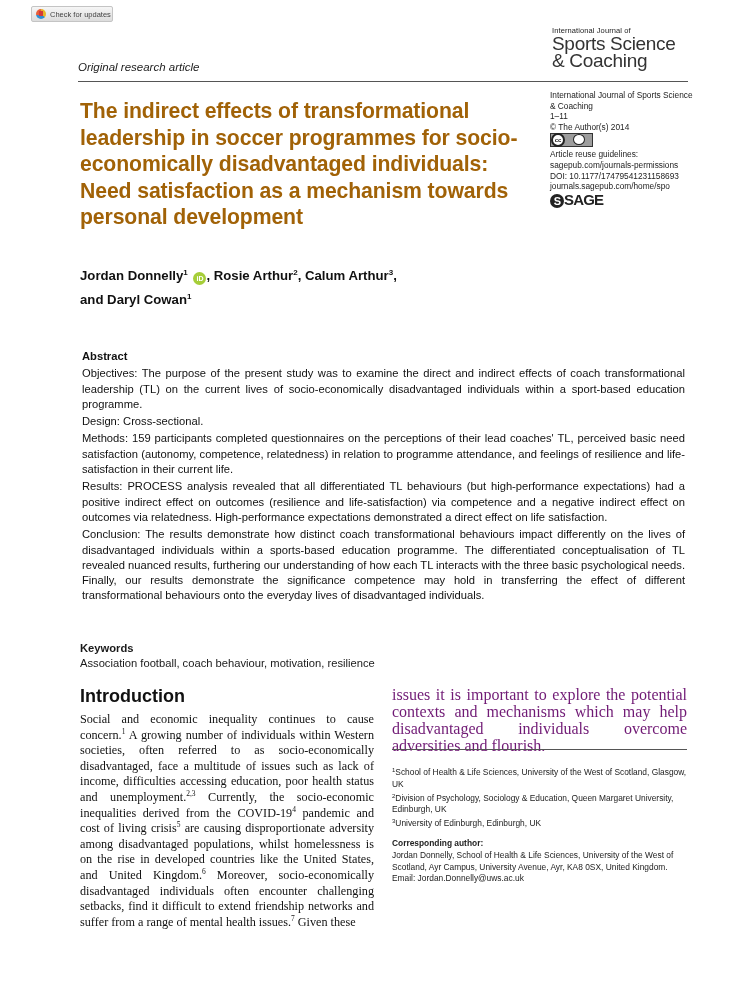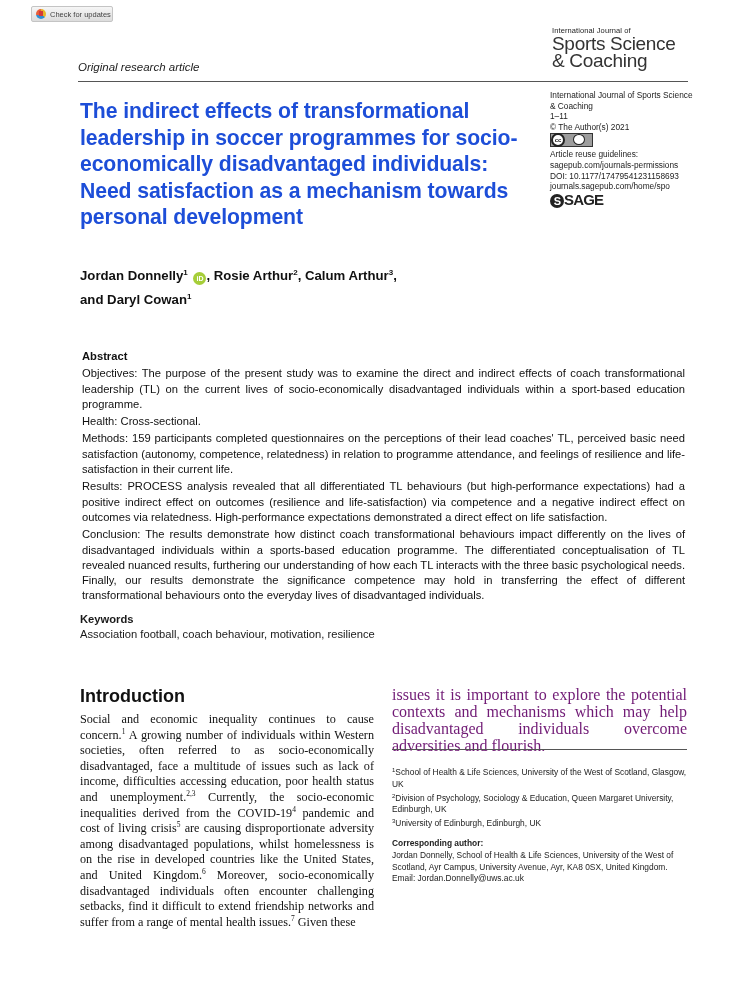--- a/index.html
+++ b/index.html
@@ -24,33 +24,33 @@
   .journal-logo .small { font-size: 7.5px; font-weight: normal; color: #222; letter-spacing: 0.1px; }
   .journal-logo .big { font-size: 19px; font-weight: normal; letter-spacing: -0.3px; color: #333; line-height: 17px; }
 
   .meta { position: absolute; left: 550px; top: 90px; font-size: 8.3px; color: #222; line-height: 10.6px; }
   .cc-badge { display: flex; width: 43px; height: 14px; background: #9d9d9d; border: 1px solid #333; margin: 1px 0 2px; }
   .cc-badge .cc { width: 14px; height: 14px; border-radius: 50%; background: #fff; border: 2px solid #222; font-size: 6px; font-weight: bold; display:flex; align-items:center; justify-content:center; margin-top:-1px; }
   .cc-badge .by { width: 12px; height: 11px; border-radius: 50%; background:#fff; border:1.5px solid #222; margin-left: 8px; margin-top: 0px; }
   .sage-logo { font-size: 15px; font-weight: bold; letter-spacing: -0.8px; color: #222; margin-top: 2px; display: flex; align-items: center; }
   .sage-logo .s-mark { display:inline-block; width: 14px; height: 14px; border-radius: 50%; background:#222; color:#fff; font-size: 11px; text-align:center; line-height: 14px; margin-right: 0px; }
 
-  .title { position: absolute; left: 80px; top: 98px; width: 460px; font-size: 21.2px; font-weight: bold; line-height: 26.6px; color: #1d4ed8; letter-spacing: -0.1px; }
+  .title { position: absolute; left: 80px; top: 98px; width: 460px; font-size: 21.2px; font-weight: bold; line-height: 26.6px; color: #a16207; letter-spacing: -0.1px; }
 
   .authors { position: absolute; left: 80px; top: 262px; width: 420px; font-size: 13.2px; font-weight: bold; line-height: 21px; color: #111; }
   .authors sup { font-size: 8px; vertical-align: 5px; }
   .orcid { display: inline-block; width: 13px; height: 13px; border-radius: 50%; background: #a6ce39; color: #fff; font-size: 7px; font-weight: bold; text-align: center; line-height: 13px; vertical-align: -1px; margin-left: 2px; }
 
   .abstract { position: absolute; left: 80px; top: 347px; width: 607px; font-size: 11.2px; line-height: 15.3px; color: #111; text-align: justify; }
   .abstract .heading { font-weight: bold; }
   .abstract b { font-weight: normal; }
   .abstract p { margin: 2px; }
 
   .keywords { position: absolute; left: 80px; top: 612px; width: 607px; font-size: 11.2px; line-height: 15.3px; }
-  .keywords .heading { font-weight: bold; }
+  .keywords .heading { font-weight: bold; margin-top: 29px; }
 
   .intro-heading { position: absolute; left: 80px; top: 686px; font-size: 18px; font-weight: bold; color: #111; }
   .col-left { position: absolute; left: 80px; top: 712px; width: 294px; font-family: "Liberation Serif", serif; font-size: 12.2px; line-height: 15.6px; text-align: justify; color: #111; }
   .col-right { position: absolute; left: 392px; top: 686px; width: 295px; font-family: "Liberation Serif", serif; font-size: 16px; line-height: 17px; text-align: justify; color: #701a75; }
   sup.ref { font-size: 7.5px; vertical-align: 5px; line-height: 0; }
 
   .foot-rule { position: absolute; left: 392px; top: 749px; width: 295px; height: 1px; background: #555; }
   .footnotes { position: absolute; left: 392px; top: 757px; width: 300px; font-size: 8.4px; line-height: 11.8px; color: #222; }
   .footnotes .gap { height: 8px; }
   .footnotes sup { font-size: 6px; vertical-align: 3px; }
@@ -70,21 +70,21 @@
   <div class="big">&amp; Coaching</div>
 </div>
 
 <div class="article-type">Original research article</div>
 <div class="header-rule"></div>
 
 <div class="meta">
   <div>International Journal of Sports Science</div>
   <div>&amp; Coaching</div>
   <div>1–11</div>
-  <div>© The Author(s) 2021</div>
+  <div>© The Author(s) 2014</div>
   <div class="cc-badge">
     <span class="cc">cc</span>
     <span class="by"></span>
   </div>
   <div>Article reuse guidelines:</div>
   <div>sagepub.com/journals-permissions</div>
   <div>DOI: 10.1177/17479541231158693</div>
   <div>journals.sagepub.com/home/spo</div>
   <div class="sage-logo">
     <span class="s-mark">S</span>
@@ -96,21 +96,21 @@
 
 <div class="authors">
   <span>Jordan Donnelly</span><sup>1</sup>
   <span class="orcid">iD</span><span>, </span><span>Rosie Arthur</span><sup>2</sup><span>, </span><span>Calum Arthur</span><sup>3</sup><span>, </span><br>
   <span>and </span><span>Daryl Cowan</span><sup>1</sup>
 </div>
 
 <div class="abstract">
   <p class="heading">Abstract</p>
   <p><b>Objectives:</b><span> The purpose of the present study was to examine the direct and indirect effects of coach transformational leadership (TL) on the current lives of socio-economically disadvantaged individuals within a sport-based education programme.</span></p>
-  <p><b>Health:</b><span> Cross-sectional.</span></p>
+  <p><b>Design:</b><span> Cross-sectional.</span></p>
   <p><b>Methods:</b><span> 159 participants completed questionnaires on the perceptions of their lead coaches' TL, perceived basic need satisfaction (autonomy, competence, relatedness) in relation to programme attendance, and feelings of resilience and life-satisfaction in their current life.</span></p>
   <p><b>Results:</b><span> PROCESS analysis revealed that all differentiated TL behaviours (but high-performance expectations) had a positive indirect effect on outcomes (resilience and life-satisfaction) via competence and a negative indirect effect on outcomes via relatedness. High-performance expectations demonstrated a direct effect on life satisfaction.</span></p>
   <p><b>Conclusion:</b><span> The results demonstrate how distinct coach transformational behaviours impact differently on the lives of disadvantaged individuals within a sports-based education programme. The differentiated conceptualisation of TL revealed nuanced results, furthering our understanding of how each TL interacts with the three basic psychological needs. Finally, our results demonstrate the significance competence may hold in transferring the effect of different transformational behaviours onto the everyday lives of disadvantaged individuals.</span></p>
 </div>
 
 <div class="keywords">
   <div class="heading">Keywords</div>
   <div>Association football, coach behaviour, motivation, resilience</div>
 </div>
 

